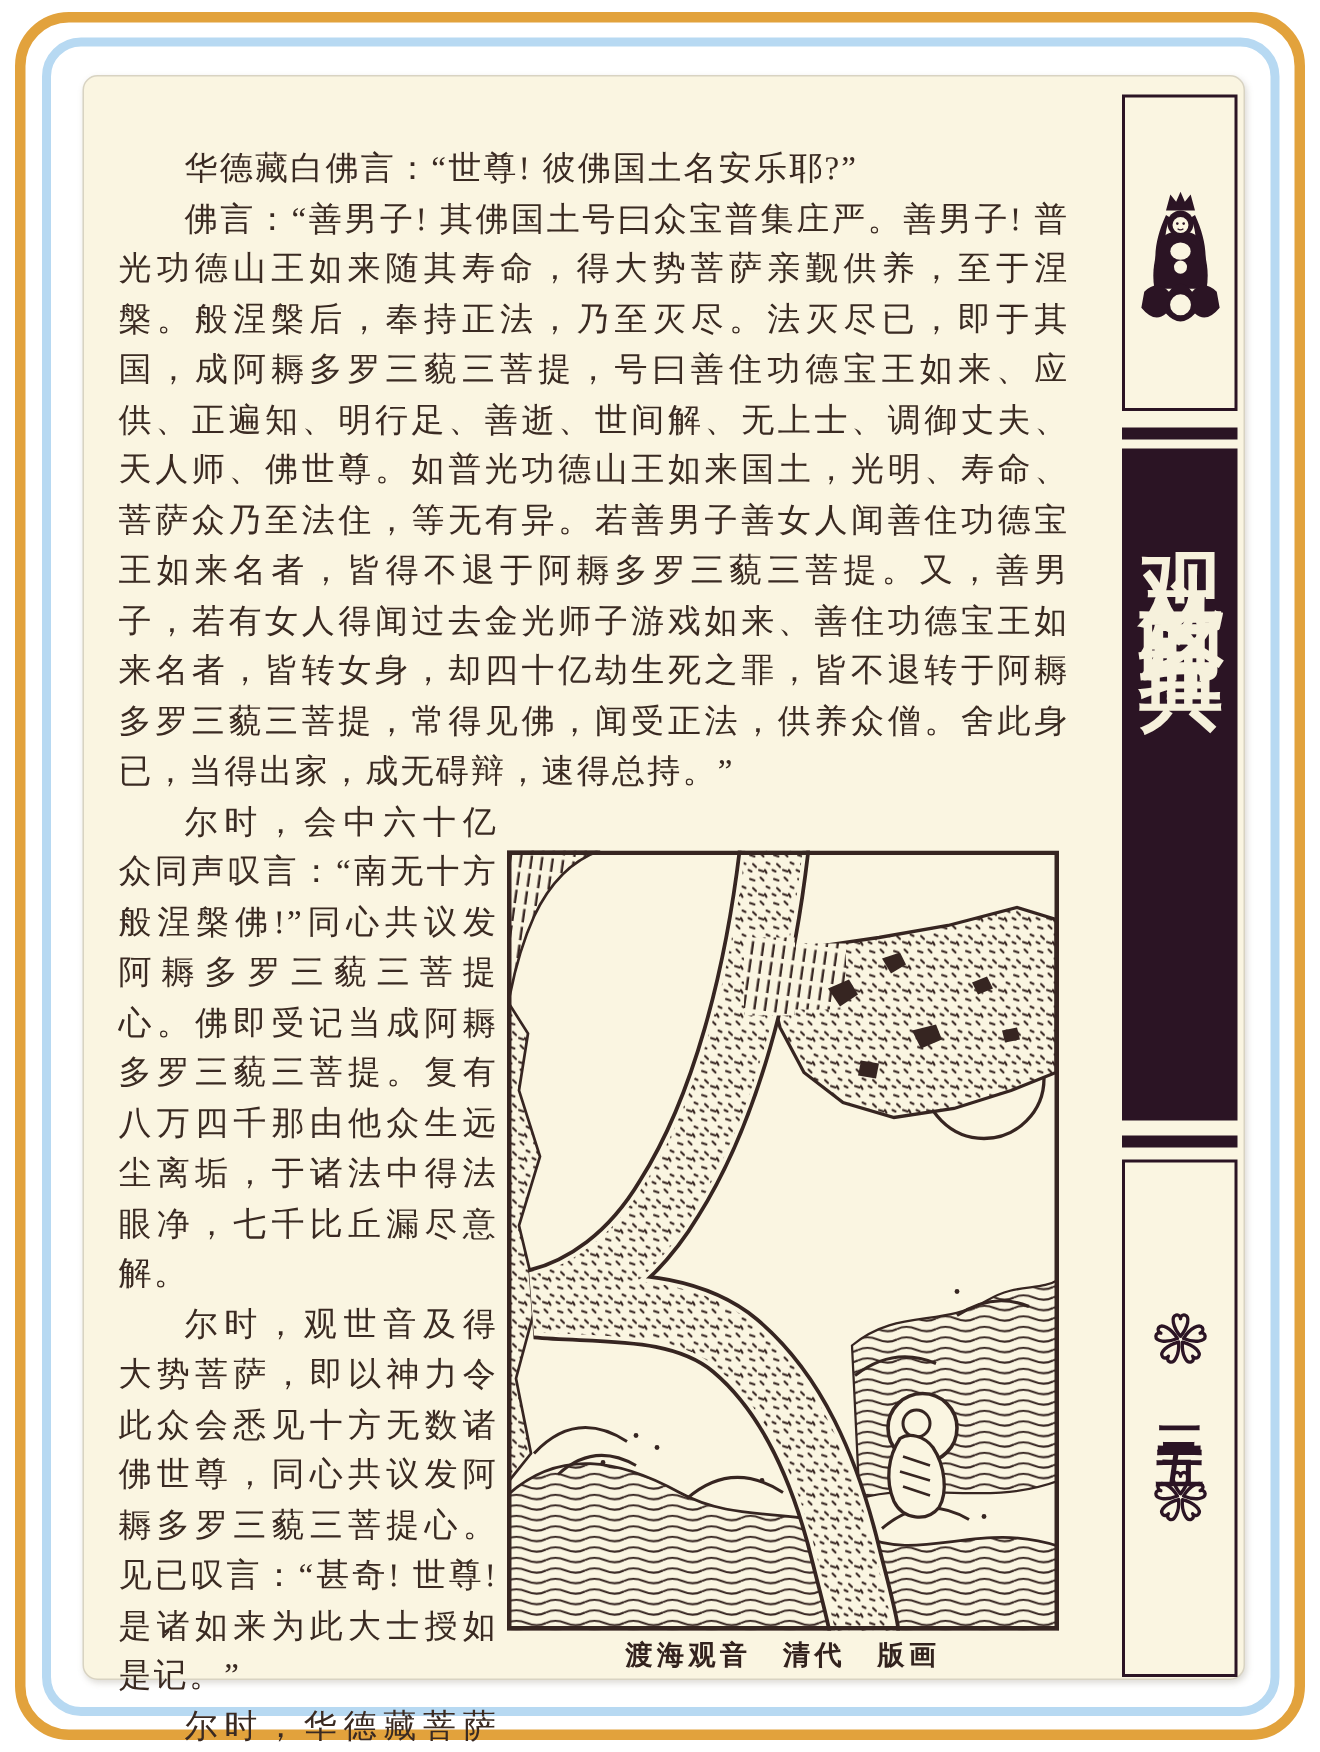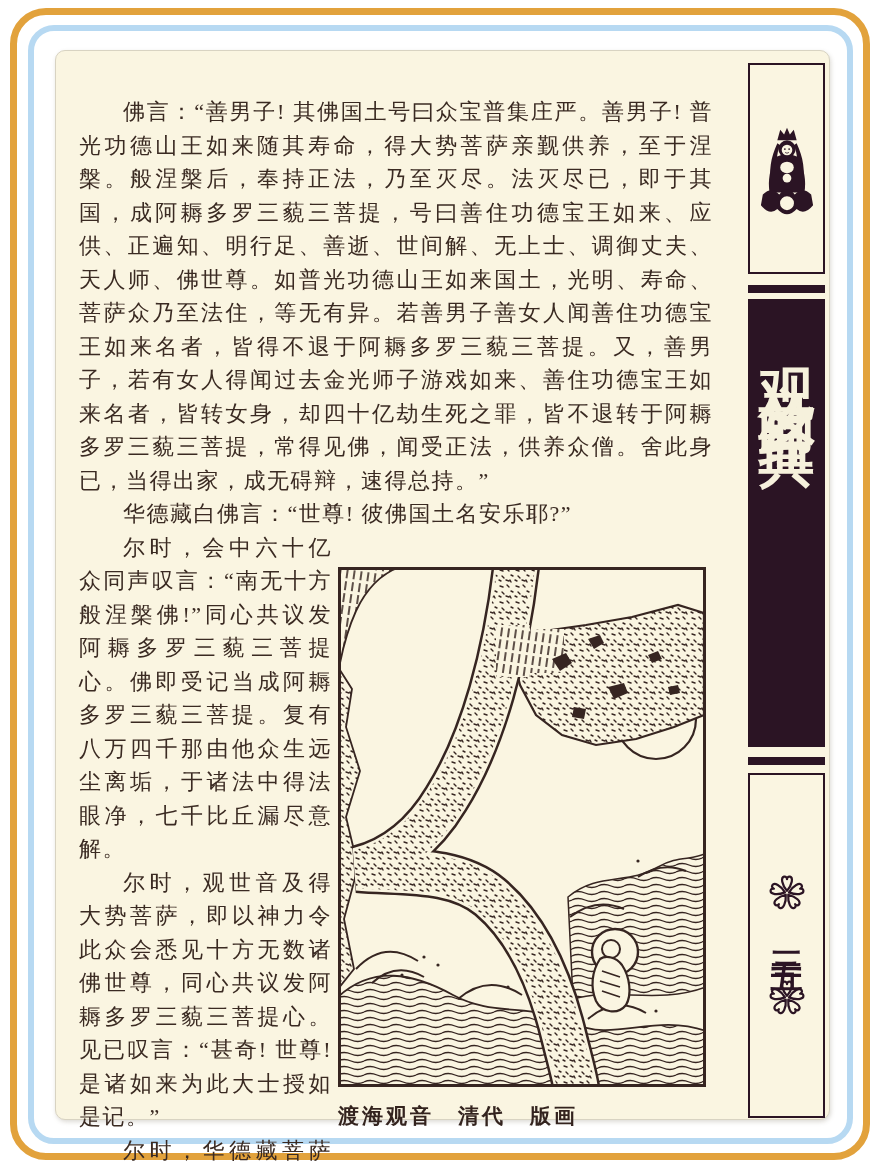--- a/index.html
+++ b/index.html
@@ -30,22 +30,22 @@
     text-align:justify;
   }
   .text-col p{margin:0;text-indent:2em;}
   
   .woodcut{
     display:block;float:right;width:368px;
     margin:36px 7px 46px 6px;text-indent:0;
   }
   .woodcut svg{display:block;}
   .woodcut .caption{
-    display:block;margin-top:12px;text-indent:0;
-    font-size:21px;font-weight:bold;letter-spacing:3px;color:#33231E;
+    display:block;text-align:center;margin-top:0;text-indent:0;
+    font-size:18px;font-weight:bold;letter-spacing:3px;color:#33231E;
     font-family:"Liberation Sans","DejaVu Sans",sans-serif;
   }
   
   .sidebar{position:absolute;left:692px;top:12px;width:77px;}
   .emblem-box{
     box-sizing:border-box;width:77px;height:211px;
     border:2.5px solid #2B1424;background:#FAF5E1;
     display:flex;align-items:center;justify-content:center;padding-top:22px;
   }
   .side-bar-rule{width:77px;height:8px;background:#2B1424;}
@@ -76,22 +76,22 @@
 </head>
 <body>
 
 <div id="canvas">
   <div class="frame-orange"></div>
   <div class="frame-blue"></div>
 
   <div class="page">
 
     <div class="text-col">
+      <p><span>华德藏白佛言：“世尊! 彼佛国土名安乐耶?”</span></p>
       <p><span>佛言：“善男子! 其佛国土号曰众宝普集庄严。善男子! 普光功德山王如来随其寿命，得大势菩萨亲觐供养，至于涅槃。般涅槃后，奉持正法，乃至灭尽。法灭尽已，即于其国，成阿耨多罗三藐三菩提，号曰善住功德宝王如来、应供、正遍知、明行足、善逝、世间解、无上士、调御丈夫、天人师、佛世尊。如普光功德山王如来国土，光明、寿命、菩萨众乃至法住，等无有异。若善男子善女人闻善住功德宝王如来名者，皆得不退于阿耨多罗三藐三菩提。又，善男子，若有女人得闻过去金光师子游戏如来、善住功德宝王如来名者，皆转女身，却四十亿劫生死之罪，皆不退转于阿耨多罗三藐三菩提，常得见佛，闻受正法，供养众僧。舍此身已，当得出家，成无碍辩，速得总持。”</span></p>
-      <p><span>华德藏白佛言：“世尊! 彼佛国土名安乐耶?”</span></p>
       <p>
         
         <span class="woodcut">
           <svg width="368" height="520" viewBox="0 0 368 520">
             <defs>
               <pattern id="speckle" patternUnits="userSpaceOnUse" width="16" height="16">
                 <rect width="16" height="16" fill="#FAF5E1"></rect>
                 <path d="M2,3 l3,1 M9,2 l2,2 M13,8 l2,1 M4,9 l2,2 M8,13 l3,1 M1,13 l2,1 M12,13 l1,2" stroke="#362521" stroke-width="1.4" stroke-linecap="round"></path>
               </pattern>
               <pattern id="hatch" patternUnits="userSpaceOnUse" width="7" height="12" patternTransform="rotate(8)">

